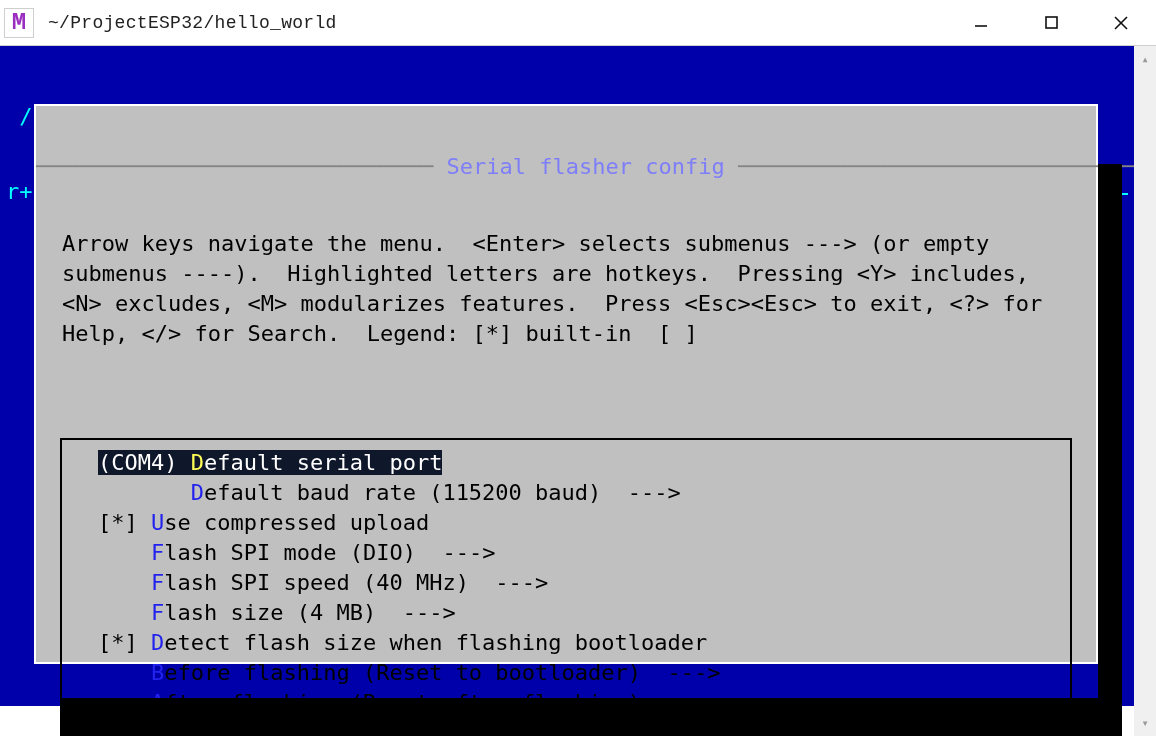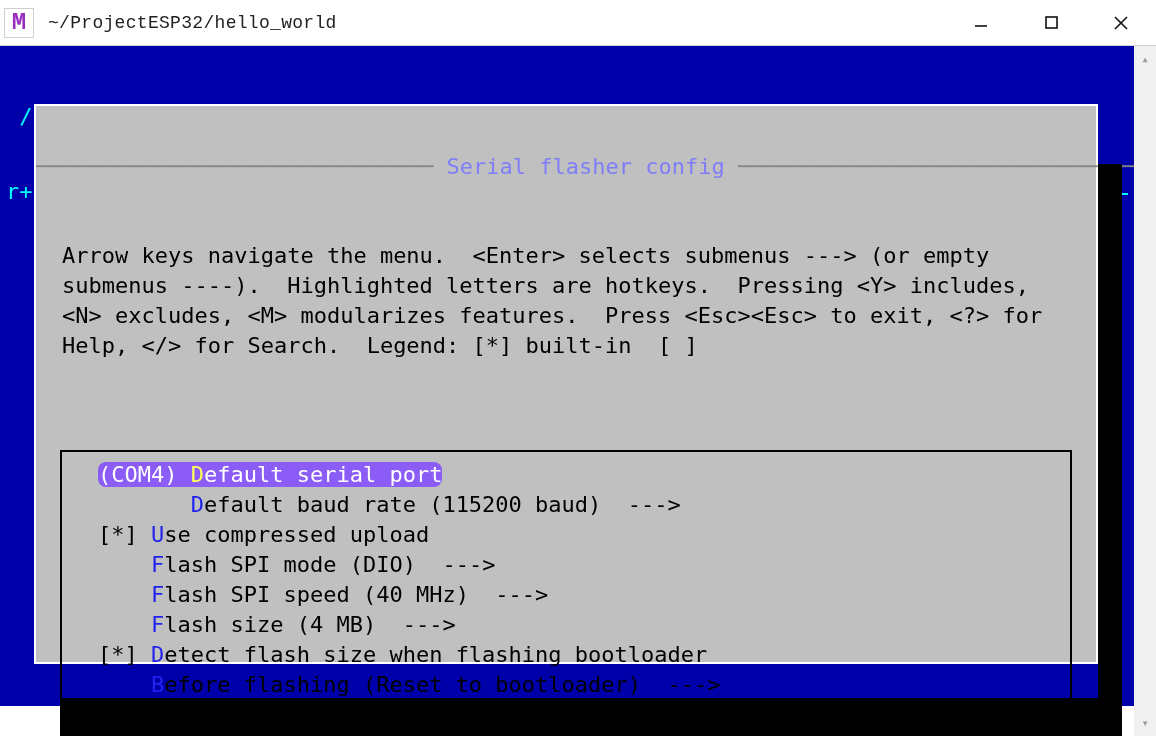--- a/index.html
+++ b/index.html
@@ -91,38 +91,38 @@
     color:#000;
   }
   .dialog-title-row {
     text-align:center;
     margin-top:-2px;
     color:#7e7ef9;
     white-space:pre;
   }
   .dialog-title-row .rule { color:#858585; }
 
-  .instr { padding:0 26px; color:#000; line-height:30px; white-space:pre-wrap;margin-top:12px; }
+  .instr { padding:0 26px; color:#000; line-height:30px; white-space:pre-wrap; }
 
   .menu-box {
     margin:14px 24px 0 24px;
     border:2px solid #000;
     height:312px;
     padding:8px 0 0 0;
     position:relative;
   }
   .menu-line {
     padding-left:36px;
     line-height:30px;
     white-space:pre;
     color:#000;
   }
   .menu-line .hot { color:#2222ee; }
   .menu-line .arrow { color:#000; }
-  .menu-line.selected .selbox { background:#8b5cf6; color:#ffffff;border-radius:8px; }
+  .menu-line.selected .selbox { background:#0f172a; color:#ffffff; }
   .menu-line.selected .selbox .hot { color:#ffff55; }
 
 </style>
 </head>
 <body>
 
 <div class="titlebar">
   <div class="app-icon">M</div>
   <div class="title-text">~/ProjectESP32/hello_world</div>
   <div class="win-controls">

